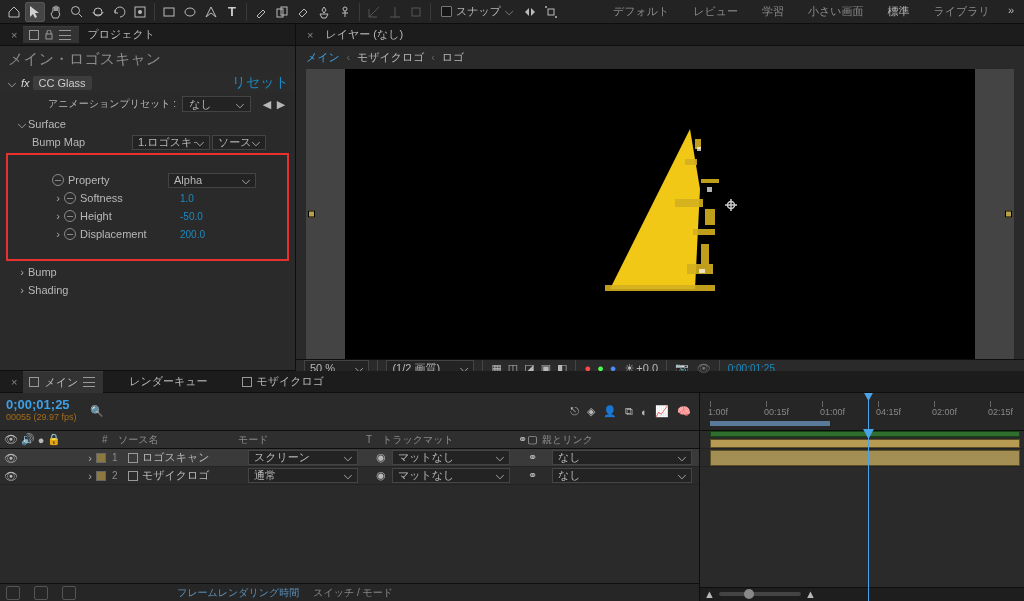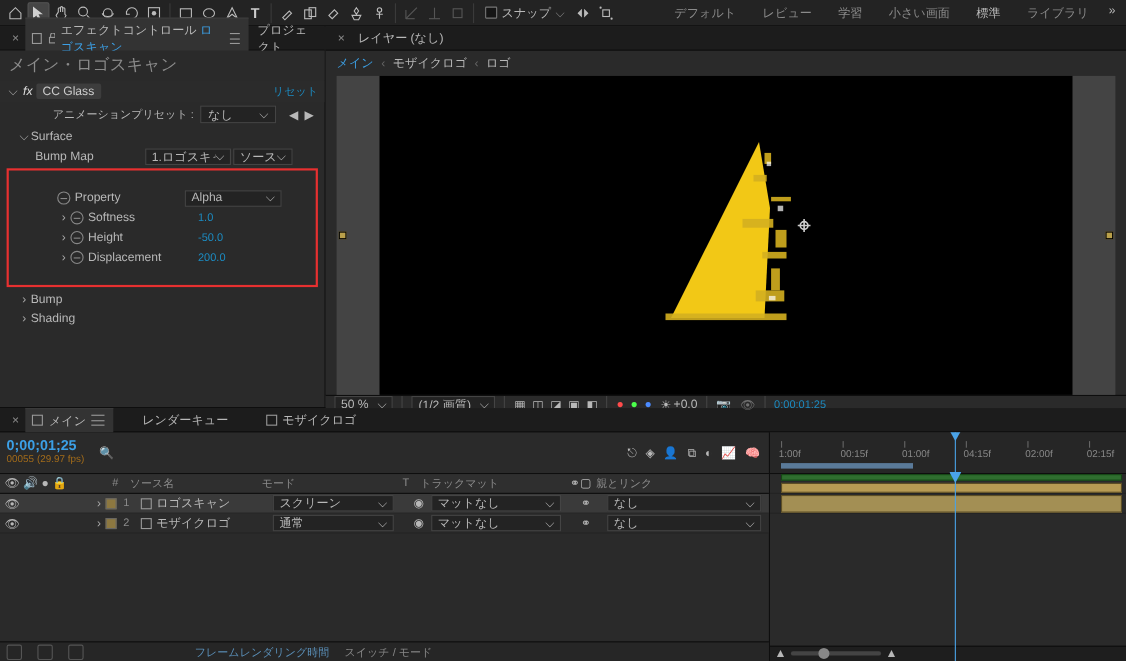--- a/index.html
+++ b/index.html
@@ -42,21 +42,21 @@
 .square-icon{width:10px;height:10px;border:1px solid #999;display:inline-block}
 .hamb{width:12px;height:10px;display:flex;flex-direction:column;justify-content:space-between}
 .hamb span{height:1px;background:#999}
 
 
 .main{display:flex;flex:1;min-height:0;border-bottom:1px solid var(--line)}
 .left{width:296px;background:var(--bg2);display:flex;flex-direction:column;border-right:1px solid var(--line)}
 .breadcrumb{padding:4px 8px;background:var(--bg2);color:var(--text-dim);font-size:15px}
 .effect-head{display:flex;align-items:center;height:20px;background:#2b2b2b;padding:0 6px;gap:3px}
 .effect-name-box{background:#3d3d3d;padding:1px 6px;color:#ccc;border-radius:2px}
-.effect-reset{margin-left:auto;color:var(--cyan);font-size:10px}
+.effect-reset{margin-left:auto;color:var(--cyan);font-size:14px}
 .anim-preset{display:flex;align-items:center;padding:3px 8px 3px 48px;gap:6px}
 .anim-preset .sel{flex:1;background:var(--bg1);border:1px solid #444;height:16px;display:flex;align-items:center;padding:0 6px;color:var(--text);font-size:10px;justify-content:space-between}
 .arrow-nav{display:flex;gap:2px;margin-left:4px}
 .arrow-nav span{width:12px;text-align:center}
 .prop-row{display:flex;align-items:center;height:18px;padding-left:16px}
 .prop-row.sub{padding-left:32px}
 .prop-row.sub2{padding-left:44px}
 .twirl{width:12px;text-align:center;color:#aaa}
 .stop{width:12px;height:12px;border:1px solid #888;border-radius:50%;margin-right:4px;position:relative}
 .stop::before{content:"";position:absolute;inset:2px;border-top:1px solid #888;transform-origin:center;top:5px}
@@ -73,21 +73,21 @@
 .viewer-crumb .sep{margin:0 4px;color:#666}
 .viewer-canvas{flex:1;display:flex;align-items:center;justify-content:center;background:#444;position:relative;margin:0 10px}
 .viewer-canvas .frame{background:#000;width:630px;height:290px;position:relative;overflow:hidden}
 .handle{position:absolute;width:7px;height:7px;background:#b9a04a;border:1px solid #000}
 .handle.l{left:2px;top:50%;transform:translateY(-50%)}
 .handle.r{right:2px;top:50%;transform:translateY(-50%)}
 .anchor{position:absolute;width:12px;height:12px}
 .anchor svg{stroke:#ccc;fill:none;stroke-width:1.5}
 
 .viewer-footer{display:flex;align-items:center;height:22px;padding:0 8px;gap:8px;background:var(--bg2);border-top:1px solid var(--line)}
-.vf-sel{background:var(--bg1);border:1px solid #444;height:16px;padding:0 5px;display:flex;align-items:center;gap:8px;font-size:10px}
+.vf-sel{background:var(--bg1);border:1px solid #444;height:16px;padding:0 5px;display:flex;align-items:center;gap:20px;font-size:10px}
 .vf-sep{width:1px;height:16px;background:#444}
 .vf-icons{display:flex;gap:6px;align-items:center}
 .vf-exp{color:#ee6600;display:flex;align-items:center;gap:2px}
 .vf-time{color:var(--cyan);font-size:10px}
 
 
 .timeline{height:230px;background:var(--bg2);display:flex;flex-direction:column}
 .tl-tabs{display:flex;align-items:center;height:22px;background:var(--bg0);border-bottom:1px solid var(--line);padding-left:4px;gap:2px}
 .tl-body{flex:1;display:flex;min-height:0}
 .tl-left{width:700px;display:flex;flex-direction:column;border-right:1px solid var(--line)}
@@ -283,21 +283,20 @@
       <div class="panel-tabs">
         <div class="panel-tab" style="background:transparent;border:none;padding:3px 4px">
             <span class="close">×</span>
           </div>
         <div class="panel-tab active">
           <span class="square-icon"></span>
           <svg width="10" height="10">
               <rect x="2" y="4" width="6" height="5" fill="none" stroke="#999"></rect>
               <path d="M3 4 V2 A2 2 0 0 1 7 2 V4" fill="none" stroke="#999"></path>
             </svg>
-          <span><span>エフェクトコントロール</span> <span class="blue">ロゴスキャン</span></span>
           <div class="hamb">
               <span></span>
               <span></span>
               <span></span>
             </div>
         </div>
         <div class="panel-tab" style="background:transparent;border:none">プロジェクト</div>
       </div>
 
       <div class="breadcrumb">メイン・ロゴスキャン</div>

